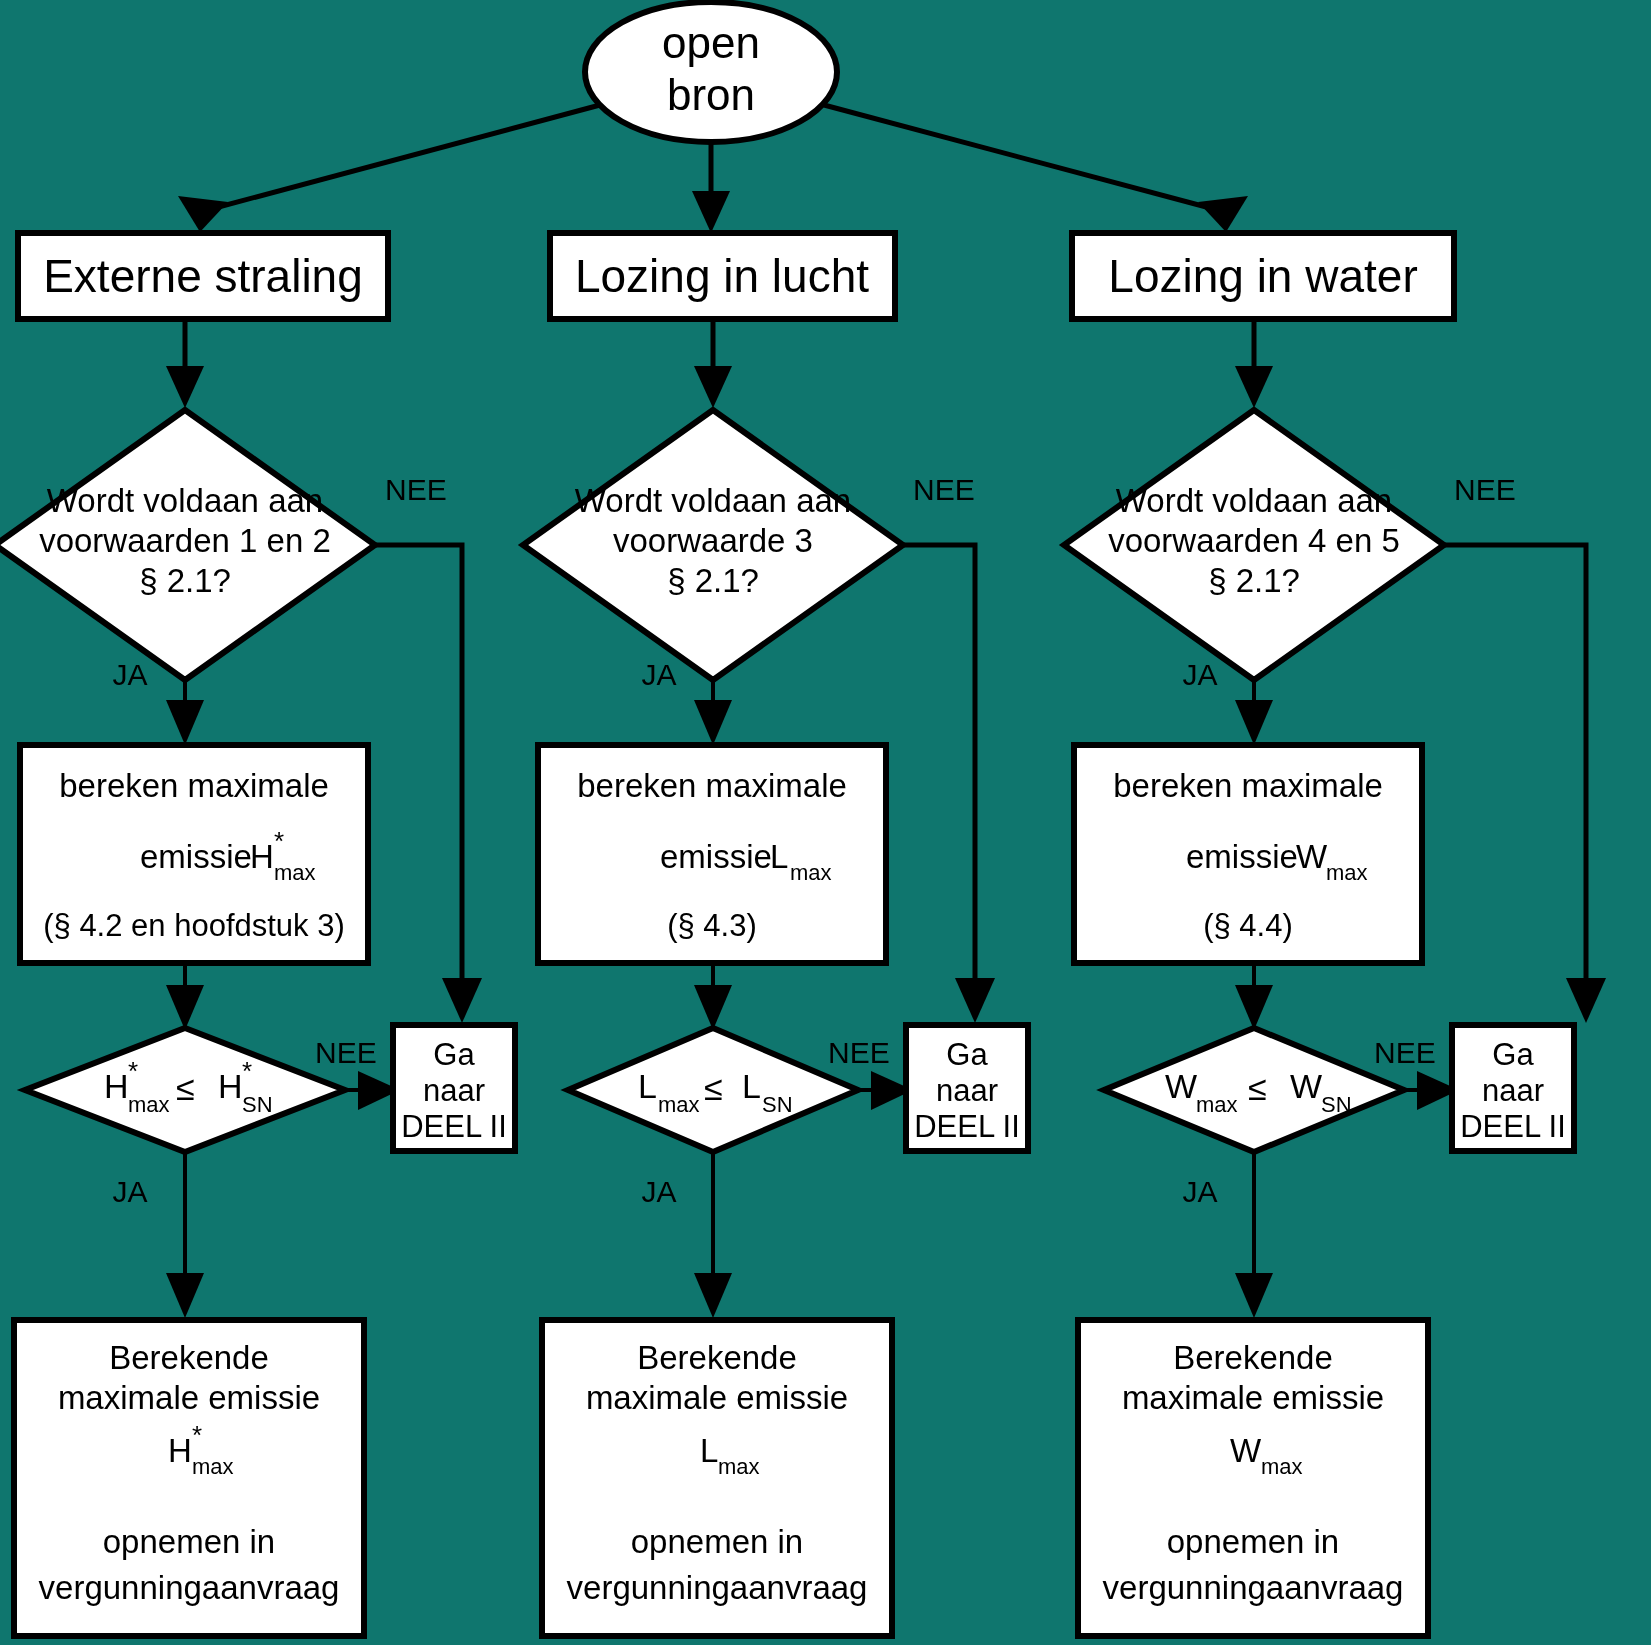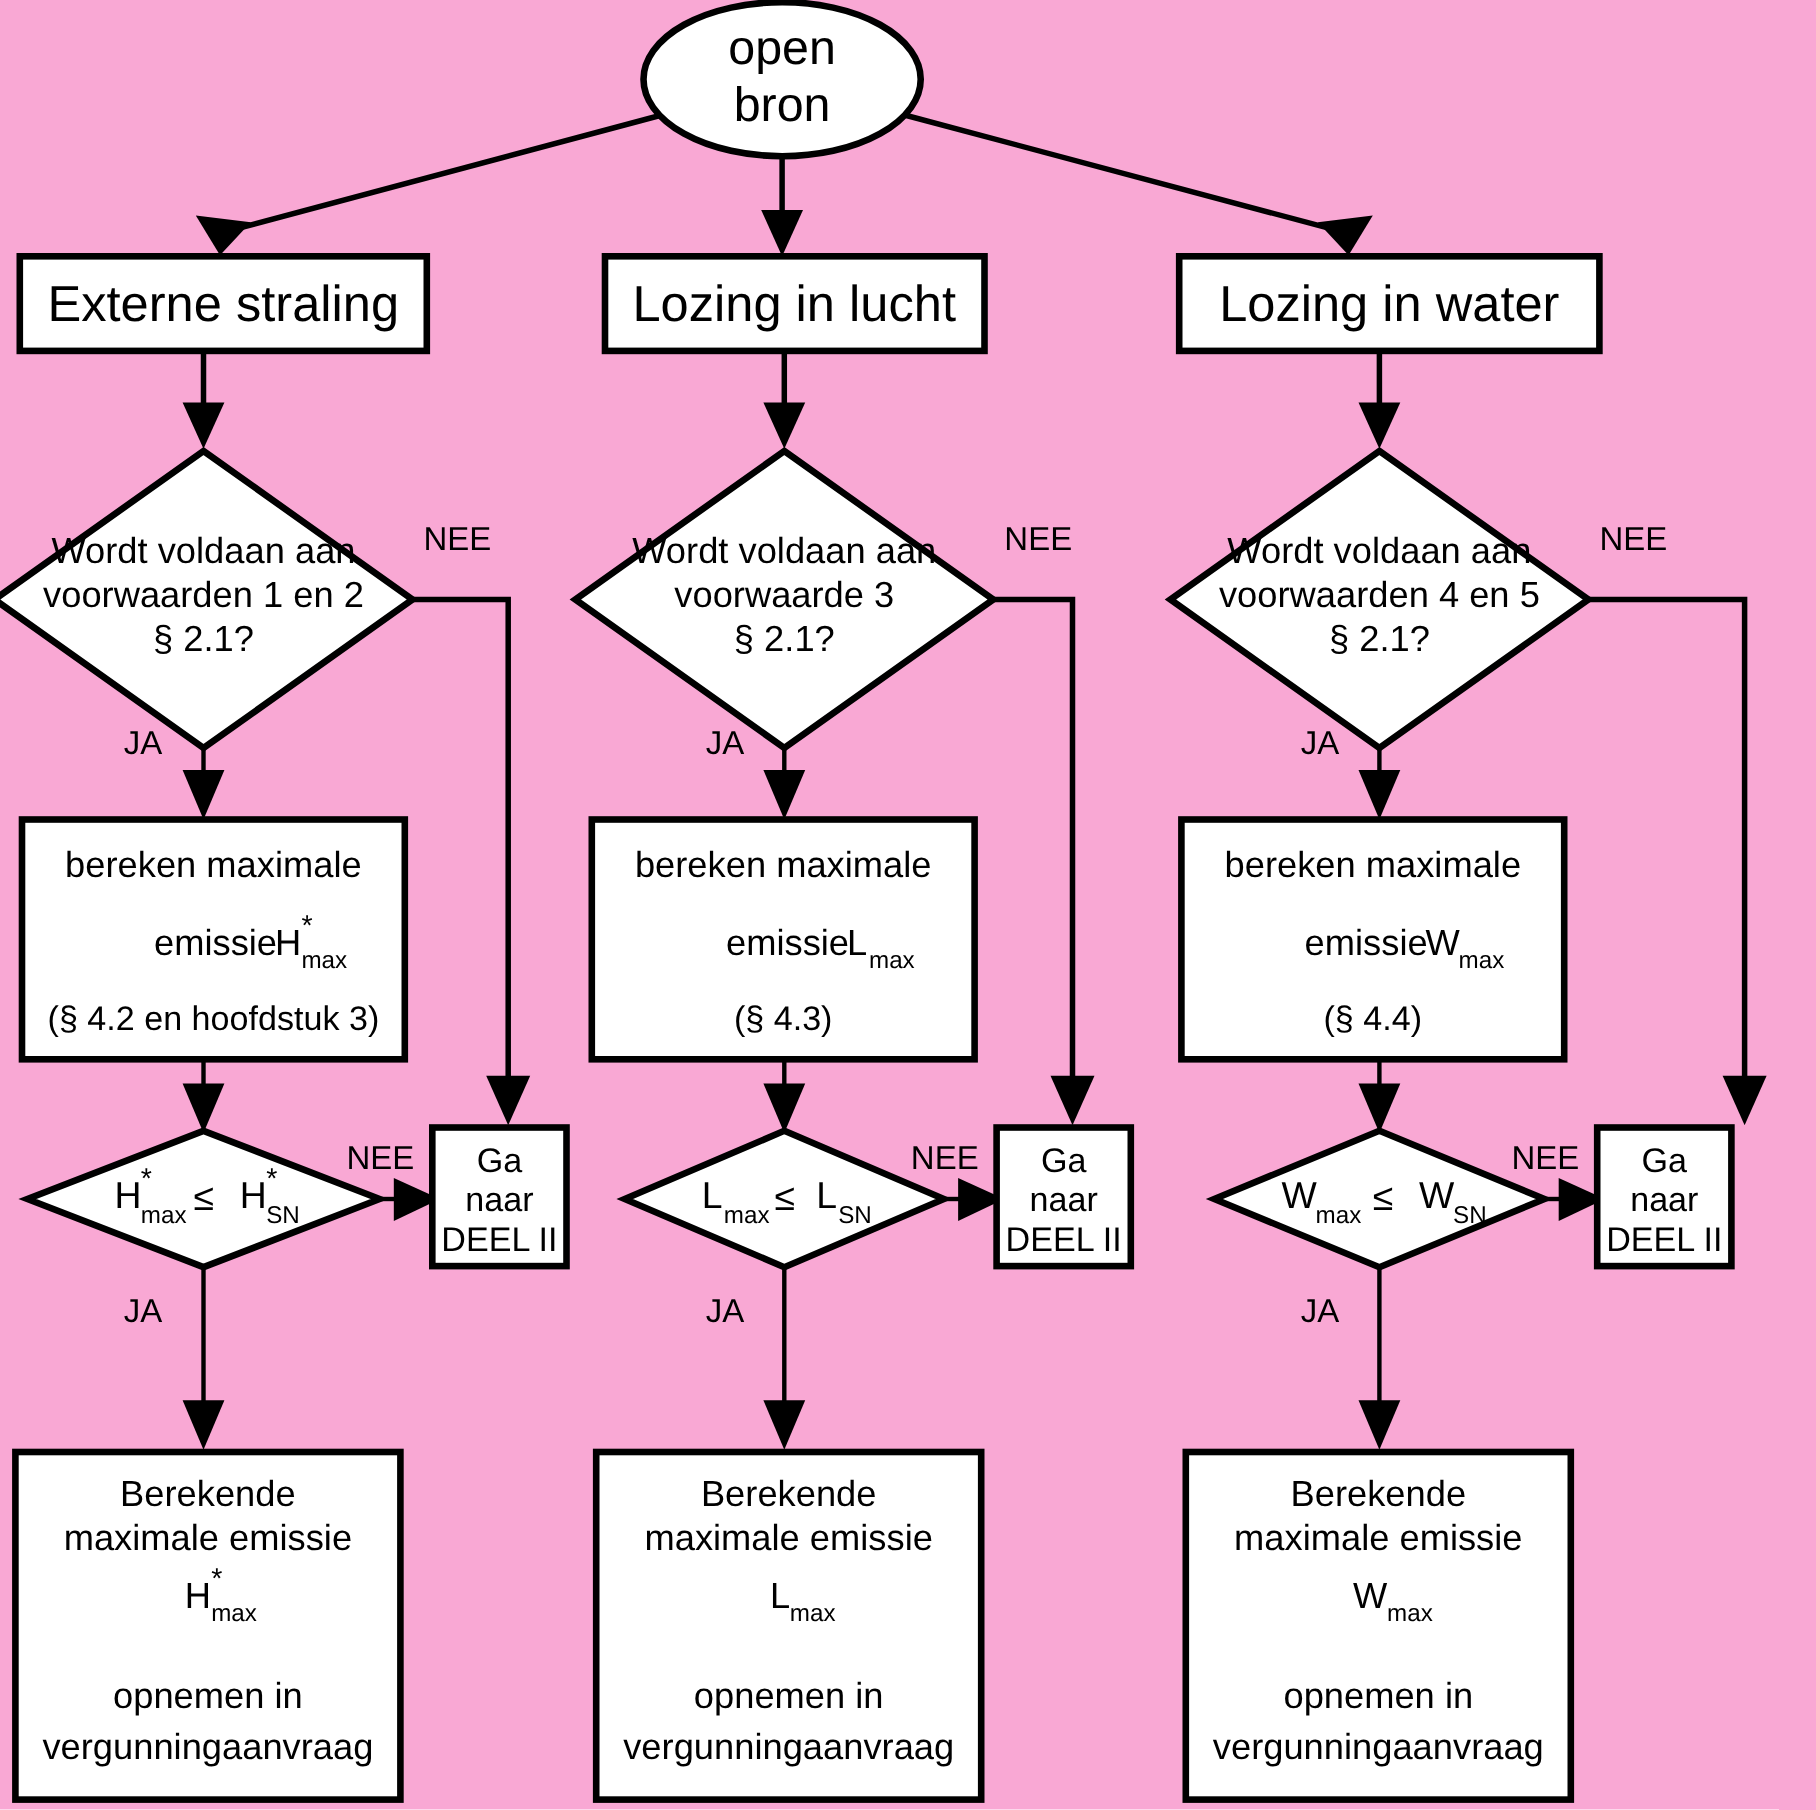--- a/index.html
+++ b/index.html
@@ -4,21 +4,21 @@
 <style>
   html, body {
     margin: 0;
     padding: 0;
     background: #ffffff;
   }
   #chart-root {
     position: relative;
     width: 1651px;
     height: 1645px;
-    background: #f9a8d4;
+    background: #0f766e;
     font-family: "Liberation Sans", sans-serif;
   }
   svg#flow {
     display: block;
     width: 1651px;
     height: 1645px;
   }
   .node-shape {
     fill: #ffffff;
     stroke: #000000;

